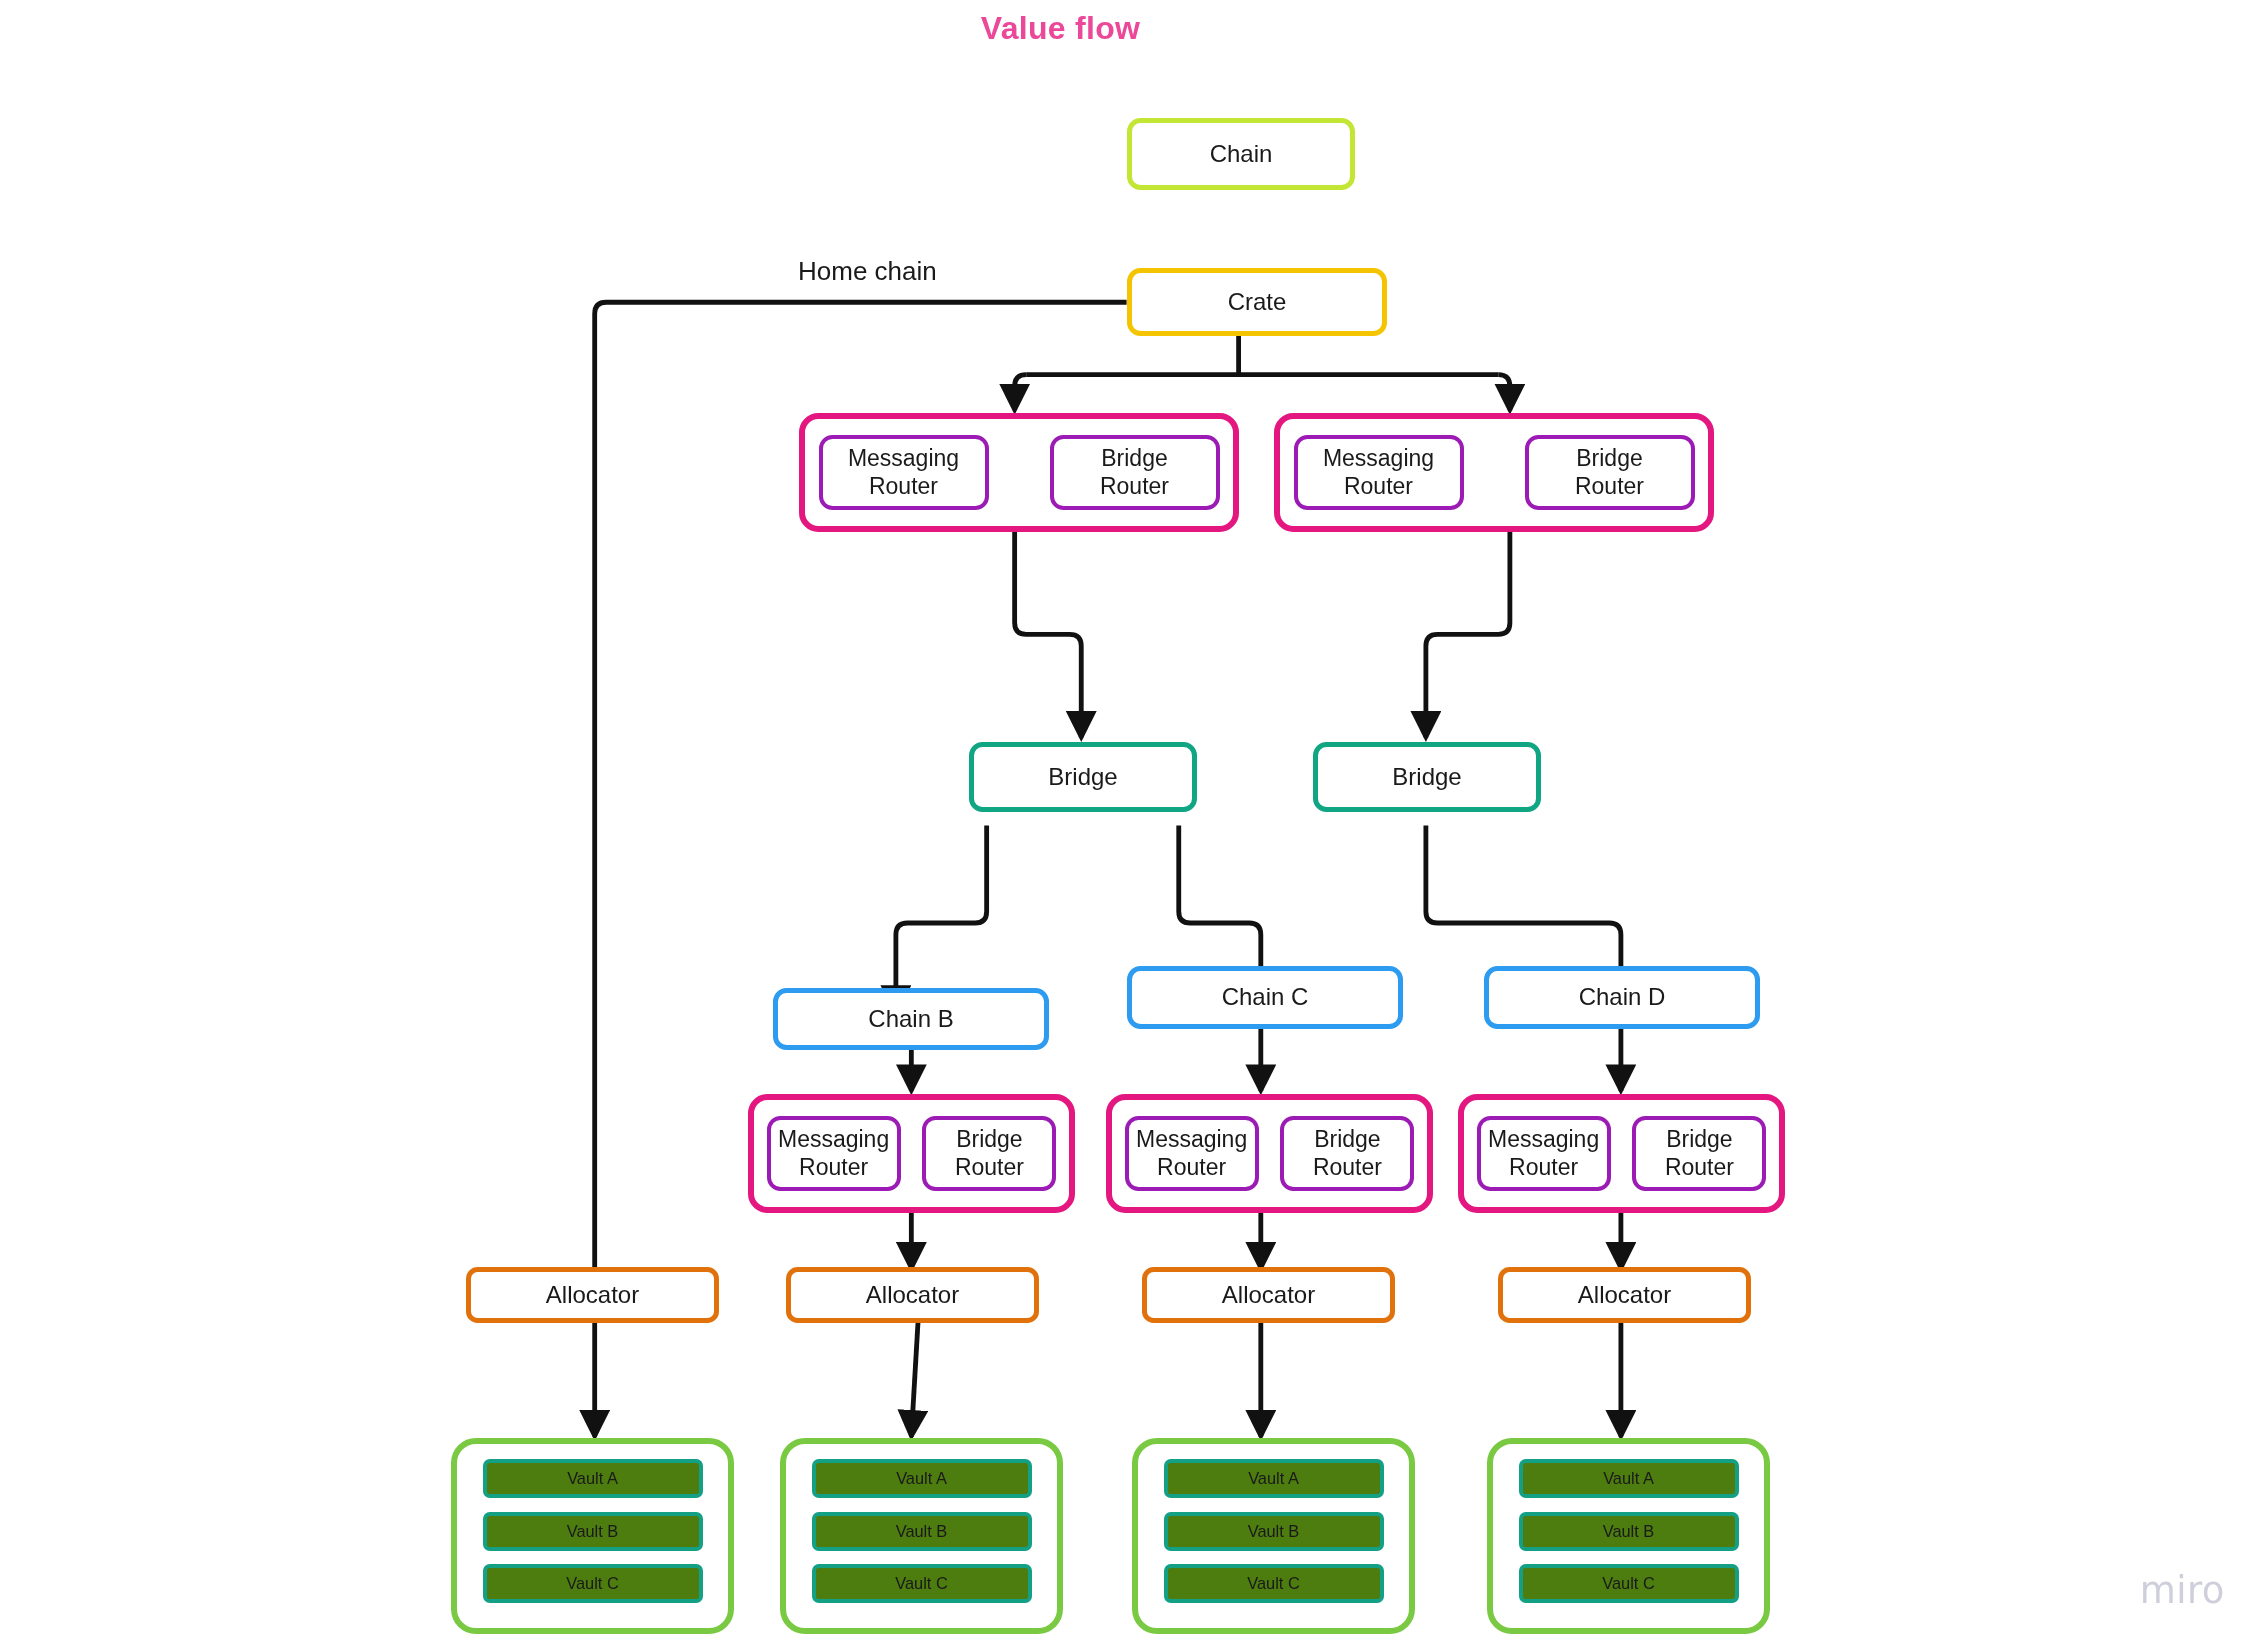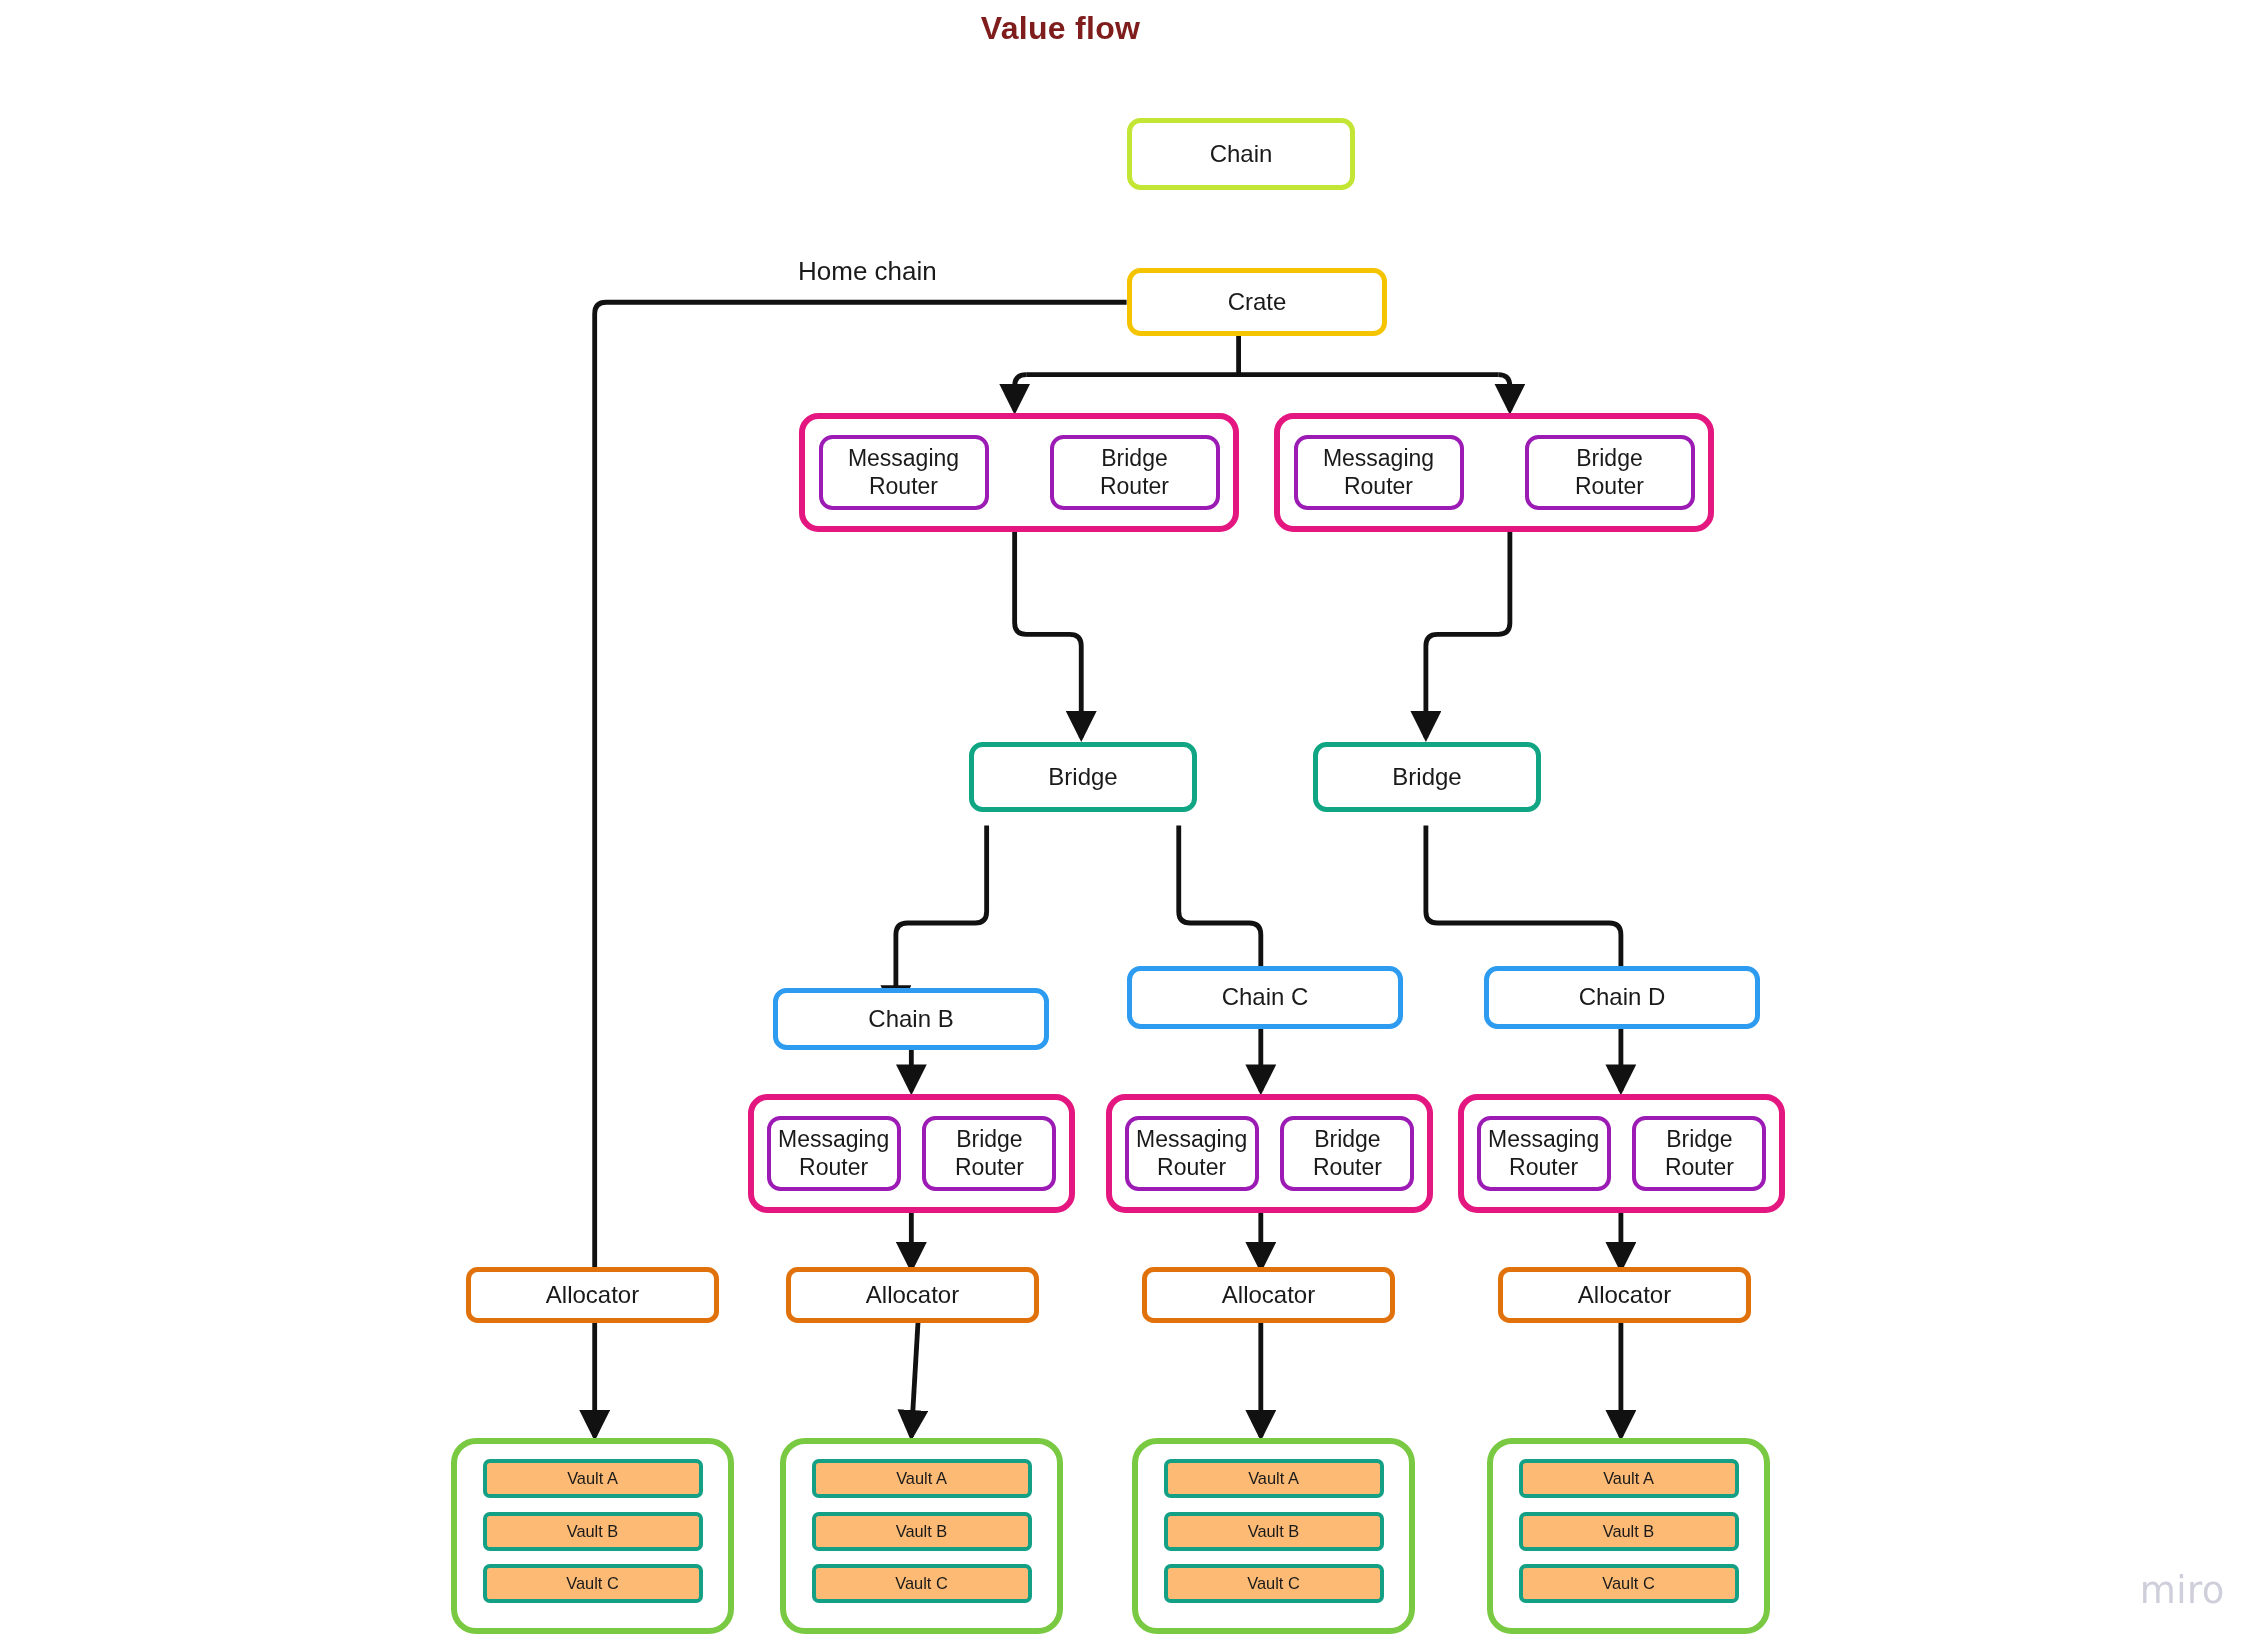--- a/index.html
+++ b/index.html
@@ -42,21 +42,21 @@
   
   #title {
     position: absolute;
     left: 0;
     top: 9.7px;
     width: 2121px;
     text-align: center;
     font-size: 32px;
     font-weight: bold;
     letter-spacing: 0.3px;
-    color: #7f1d1d;
+    color: #ec4899;
     z-index: 3;
   }
   
   .free-label {
     position: absolute;
     font-size: 26px;
     color: #1a1a1a;
     z-index: 3;
     white-space: nowrap;
   }
@@ -125,21 +125,21 @@
     z-index: 2;
     padding-top: 15.4px;
     gap: 13.5px;
   }
   .vault-box {
     box-sizing: border-box;
     width: 220px;
     height: 39px;
     border: 4.8px solid #13a085;
     border-radius: 6.8px;
-    background: #fdba74;
+    background: #4d7c0f;
     display: flex;
     align-items: center;
     justify-content: center;
     font-size: 16.4px;
     color: #1a1a1a;
   }
   
   #miro-watermark {
     position: absolute;
     right: 35px;

